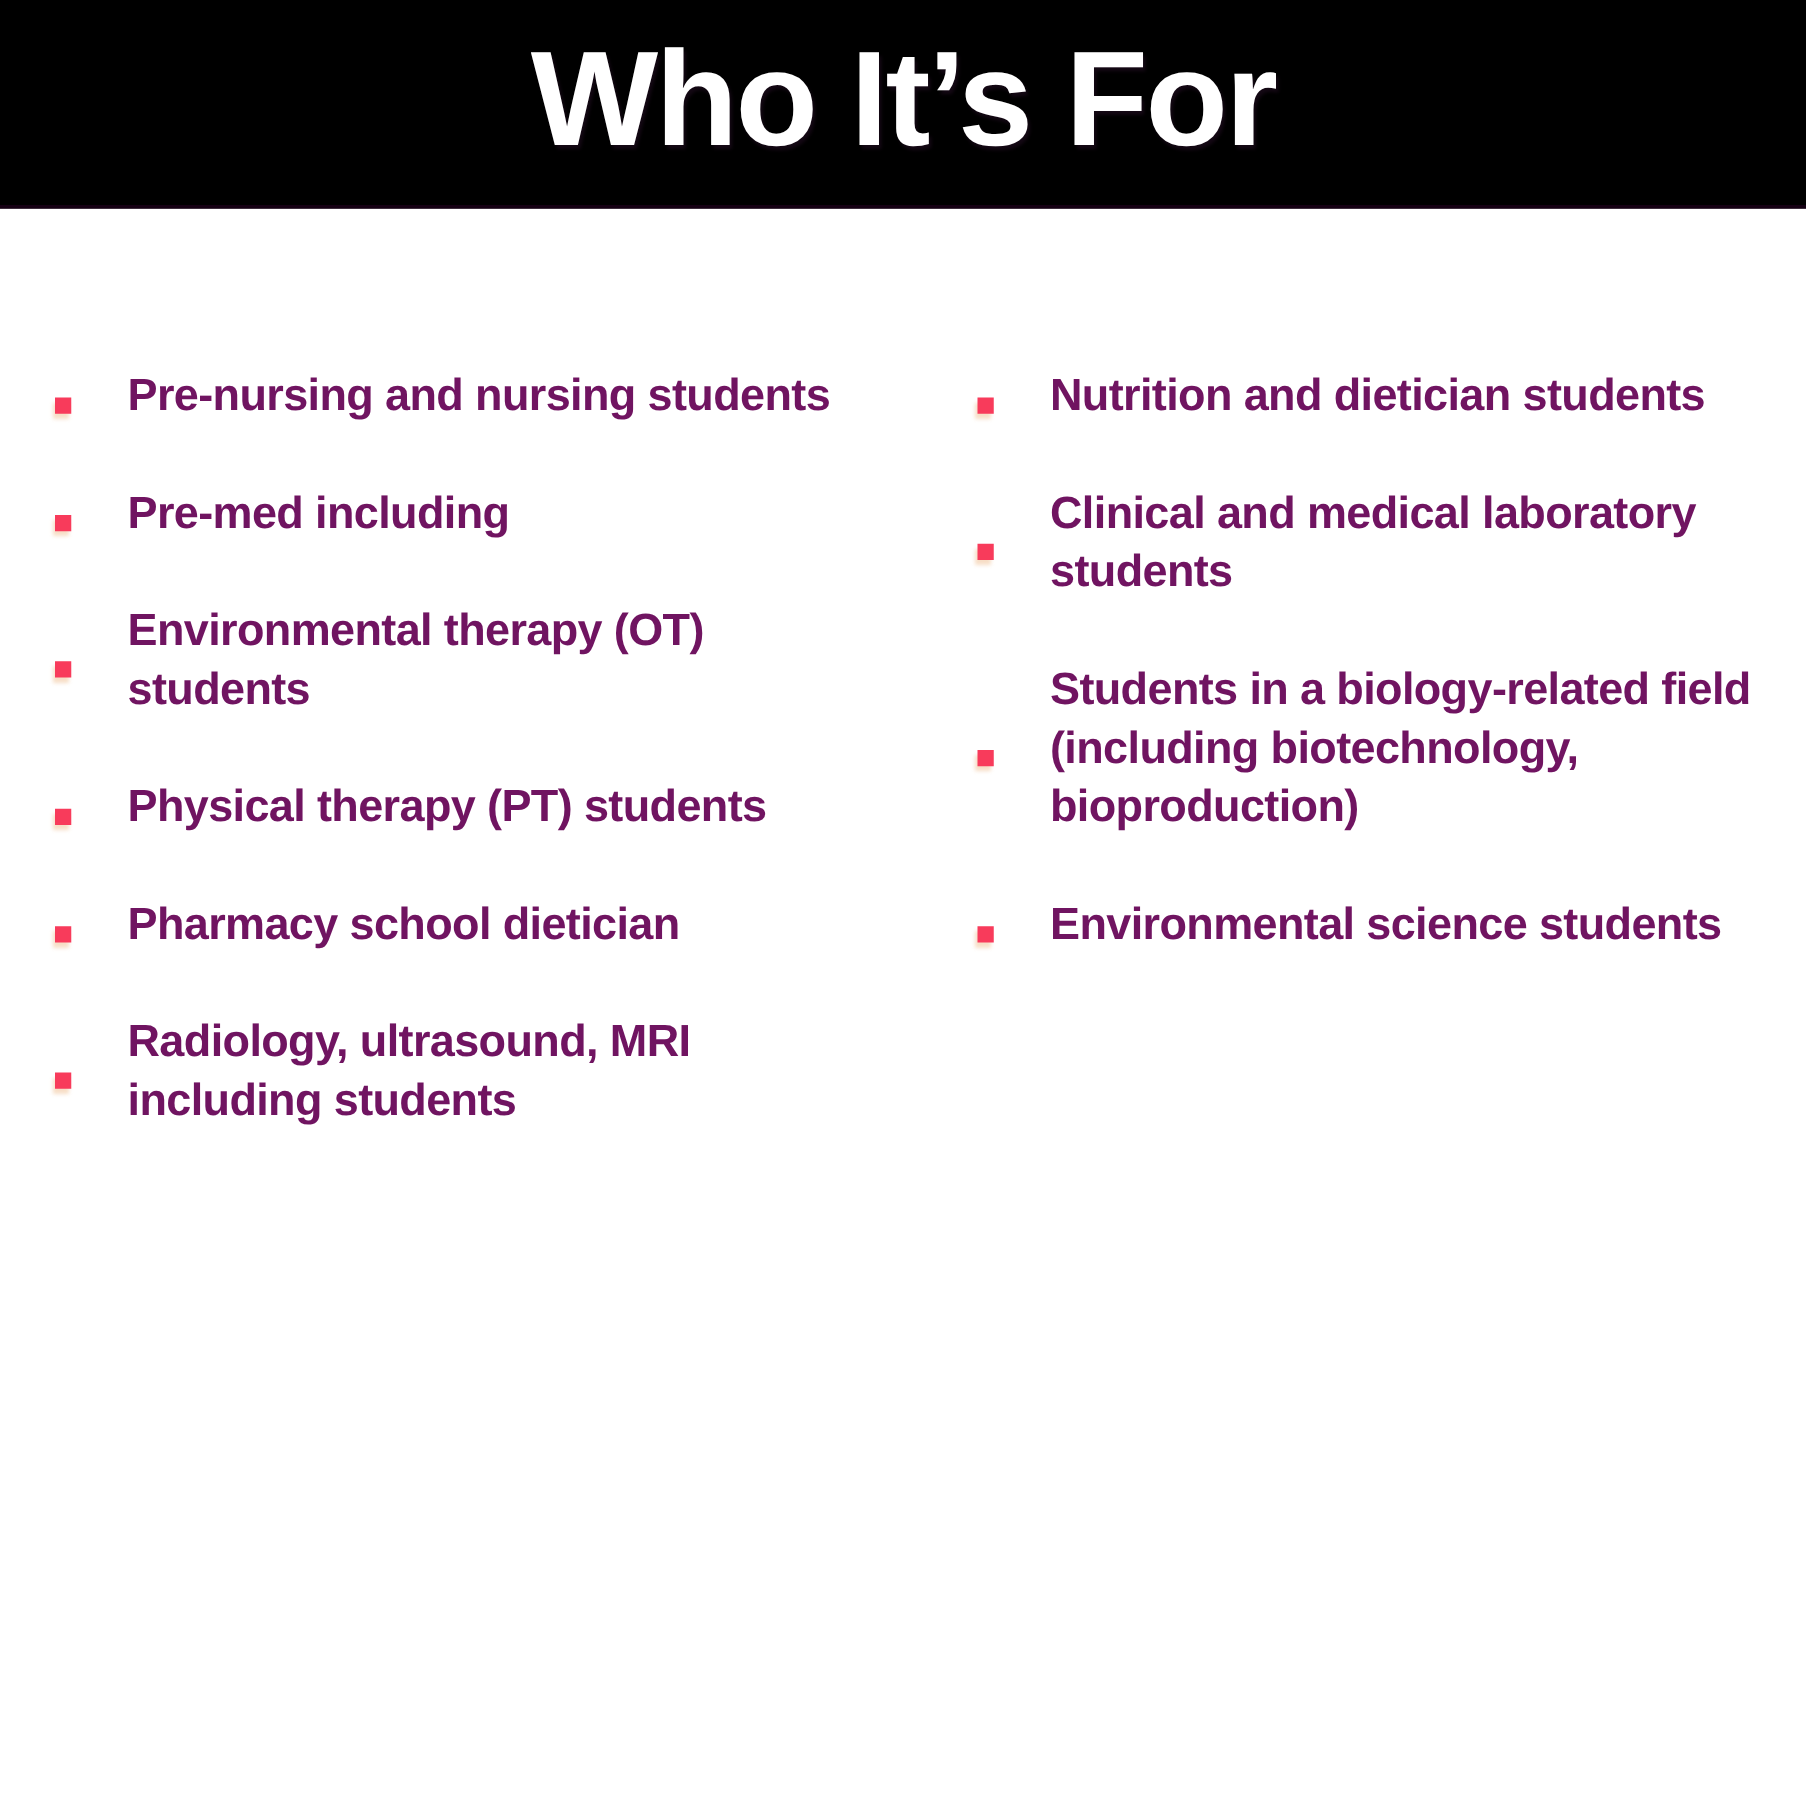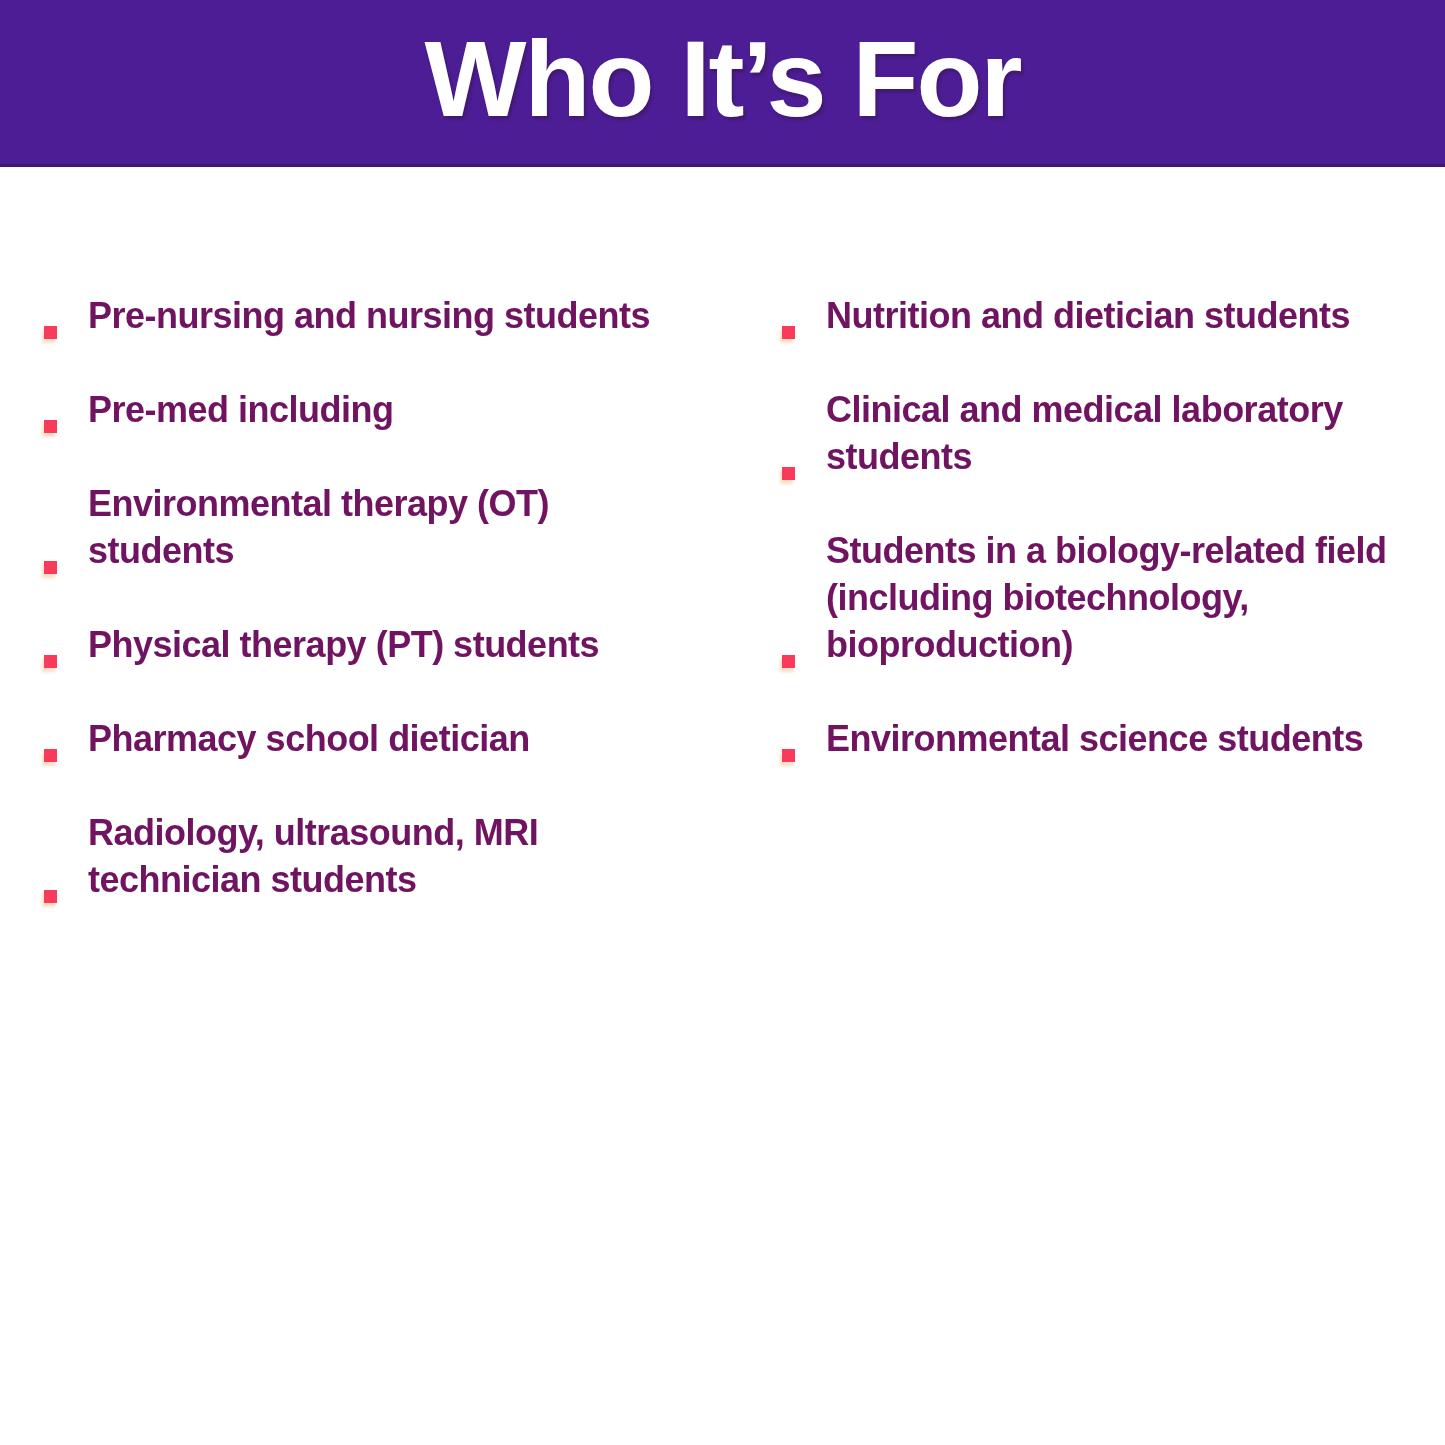--- a/index.html
+++ b/index.html
@@ -15,21 +15,21 @@
     font-family: "Liberation Sans", "DejaVu Sans", sans-serif;
   }
 
   
   .header {
     position: absolute;
     top: 0;
     left: 0;
     width: 100%;
     height: 164px;
-    background: #4c1d95;
+    background: #000000;
     border-bottom: 3px solid rgba(60, 0, 55, 0.35);
     display: flex;
     align-items: center;
     justify-content: center;
   }
   .header-title {
     color: #ffffff;
     font-size: 108px;
     font-weight: bold;
     letter-spacing: -2px;
@@ -41,22 +41,23 @@
   
   .column {
     position: absolute;
     top: 292px;
   }
   .col-left  { left: 44px;  width: 650px; }
   .col-right { left: 782px; width: 660px; }
 
   .item {
     display: flex;
-    align-items: flex-end;
+    align-items: center;
     margin-bottom: 47px;
+    gap: 14px;
   }
   .bullet {
     flex: 0 0 auto;
     width: 13px;
     height: 13px;
     margin-top: 17px;
     margin-right: 31px;
     background: #F83B5B;
     box-shadow: -2px 4px 3px rgba(246, 216, 188, 0.85);
   }
@@ -94,21 +95,21 @@
     <span class="bullet"></span>
     <span class="item-text">Physical therapy (PT) students</span>
   </div>
   <div class="item">
     <span class="bullet"></span>
     <span class="item-text">Pharmacy school dietician</span>
   </div>
   <div class="item">
     <span class="bullet"></span>
     <span class="item-text">Radiology, ultrasound, MRI
-technician students</span>
+including students</span>
   </div>
 </div>
 
 <div class="column col-right">
   <div class="item">
     <span class="bullet"></span>
     <span class="item-text">Nutrition and dietician students</span>
   </div>
   <div class="item">
     <span class="bullet"></span>

